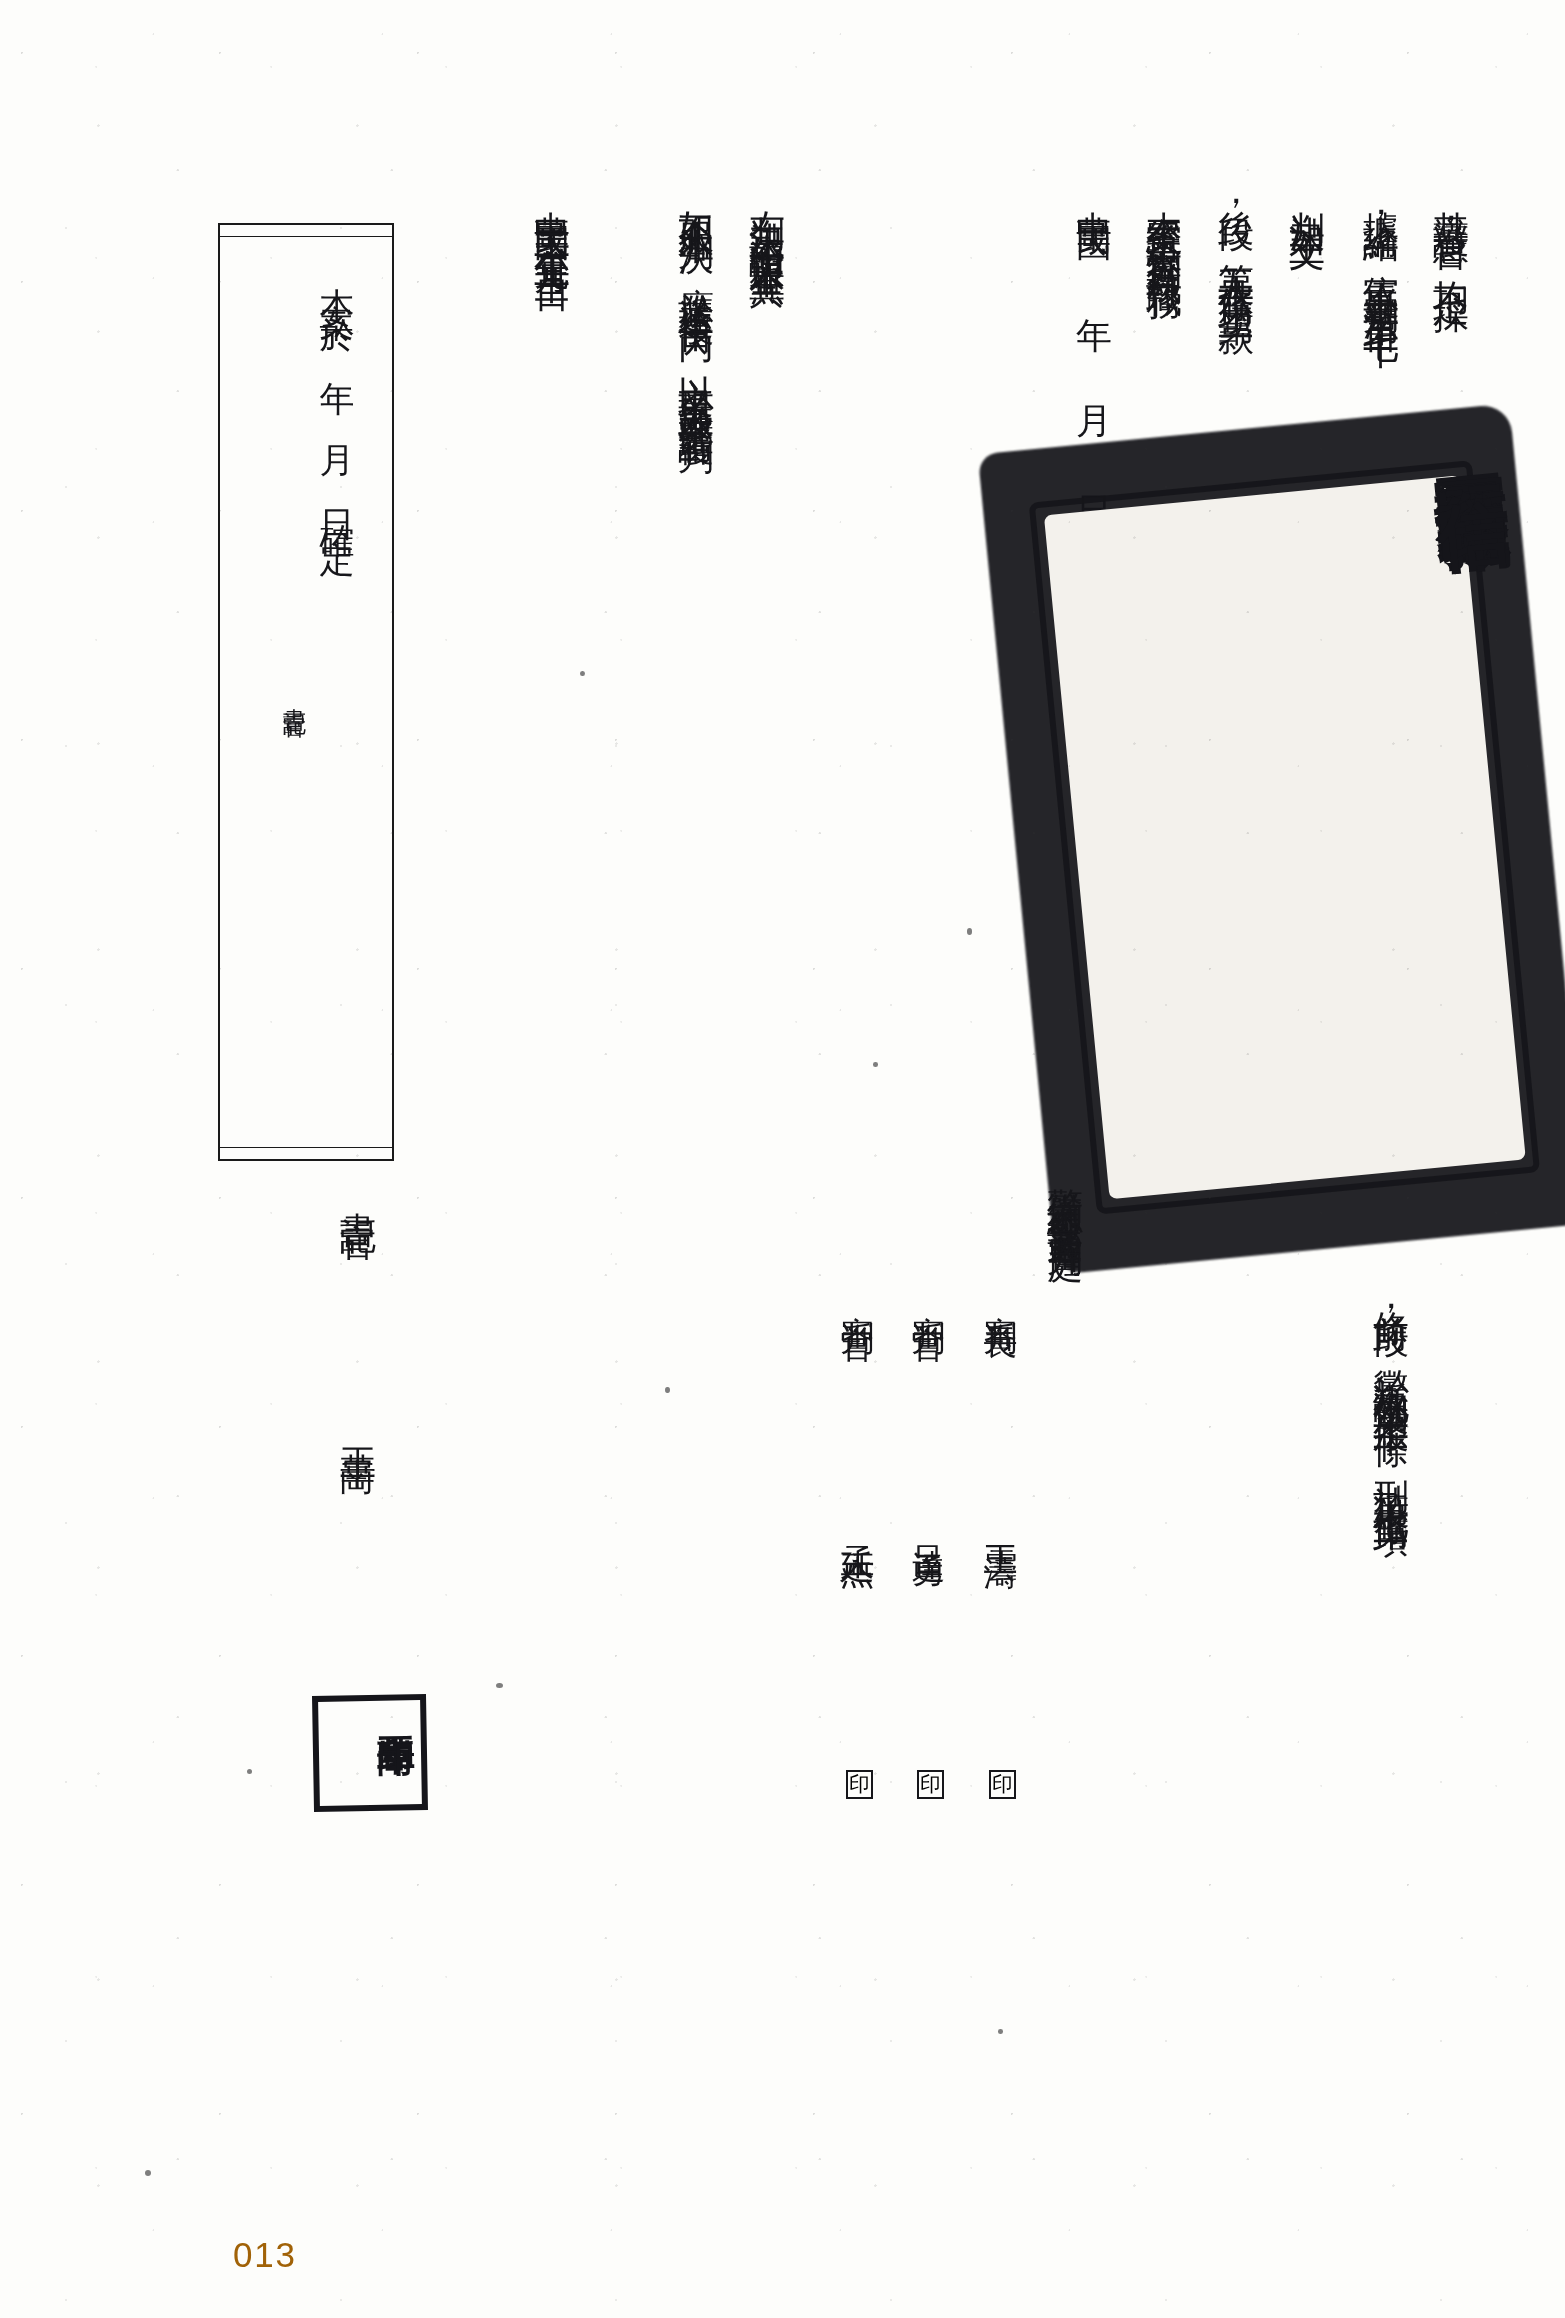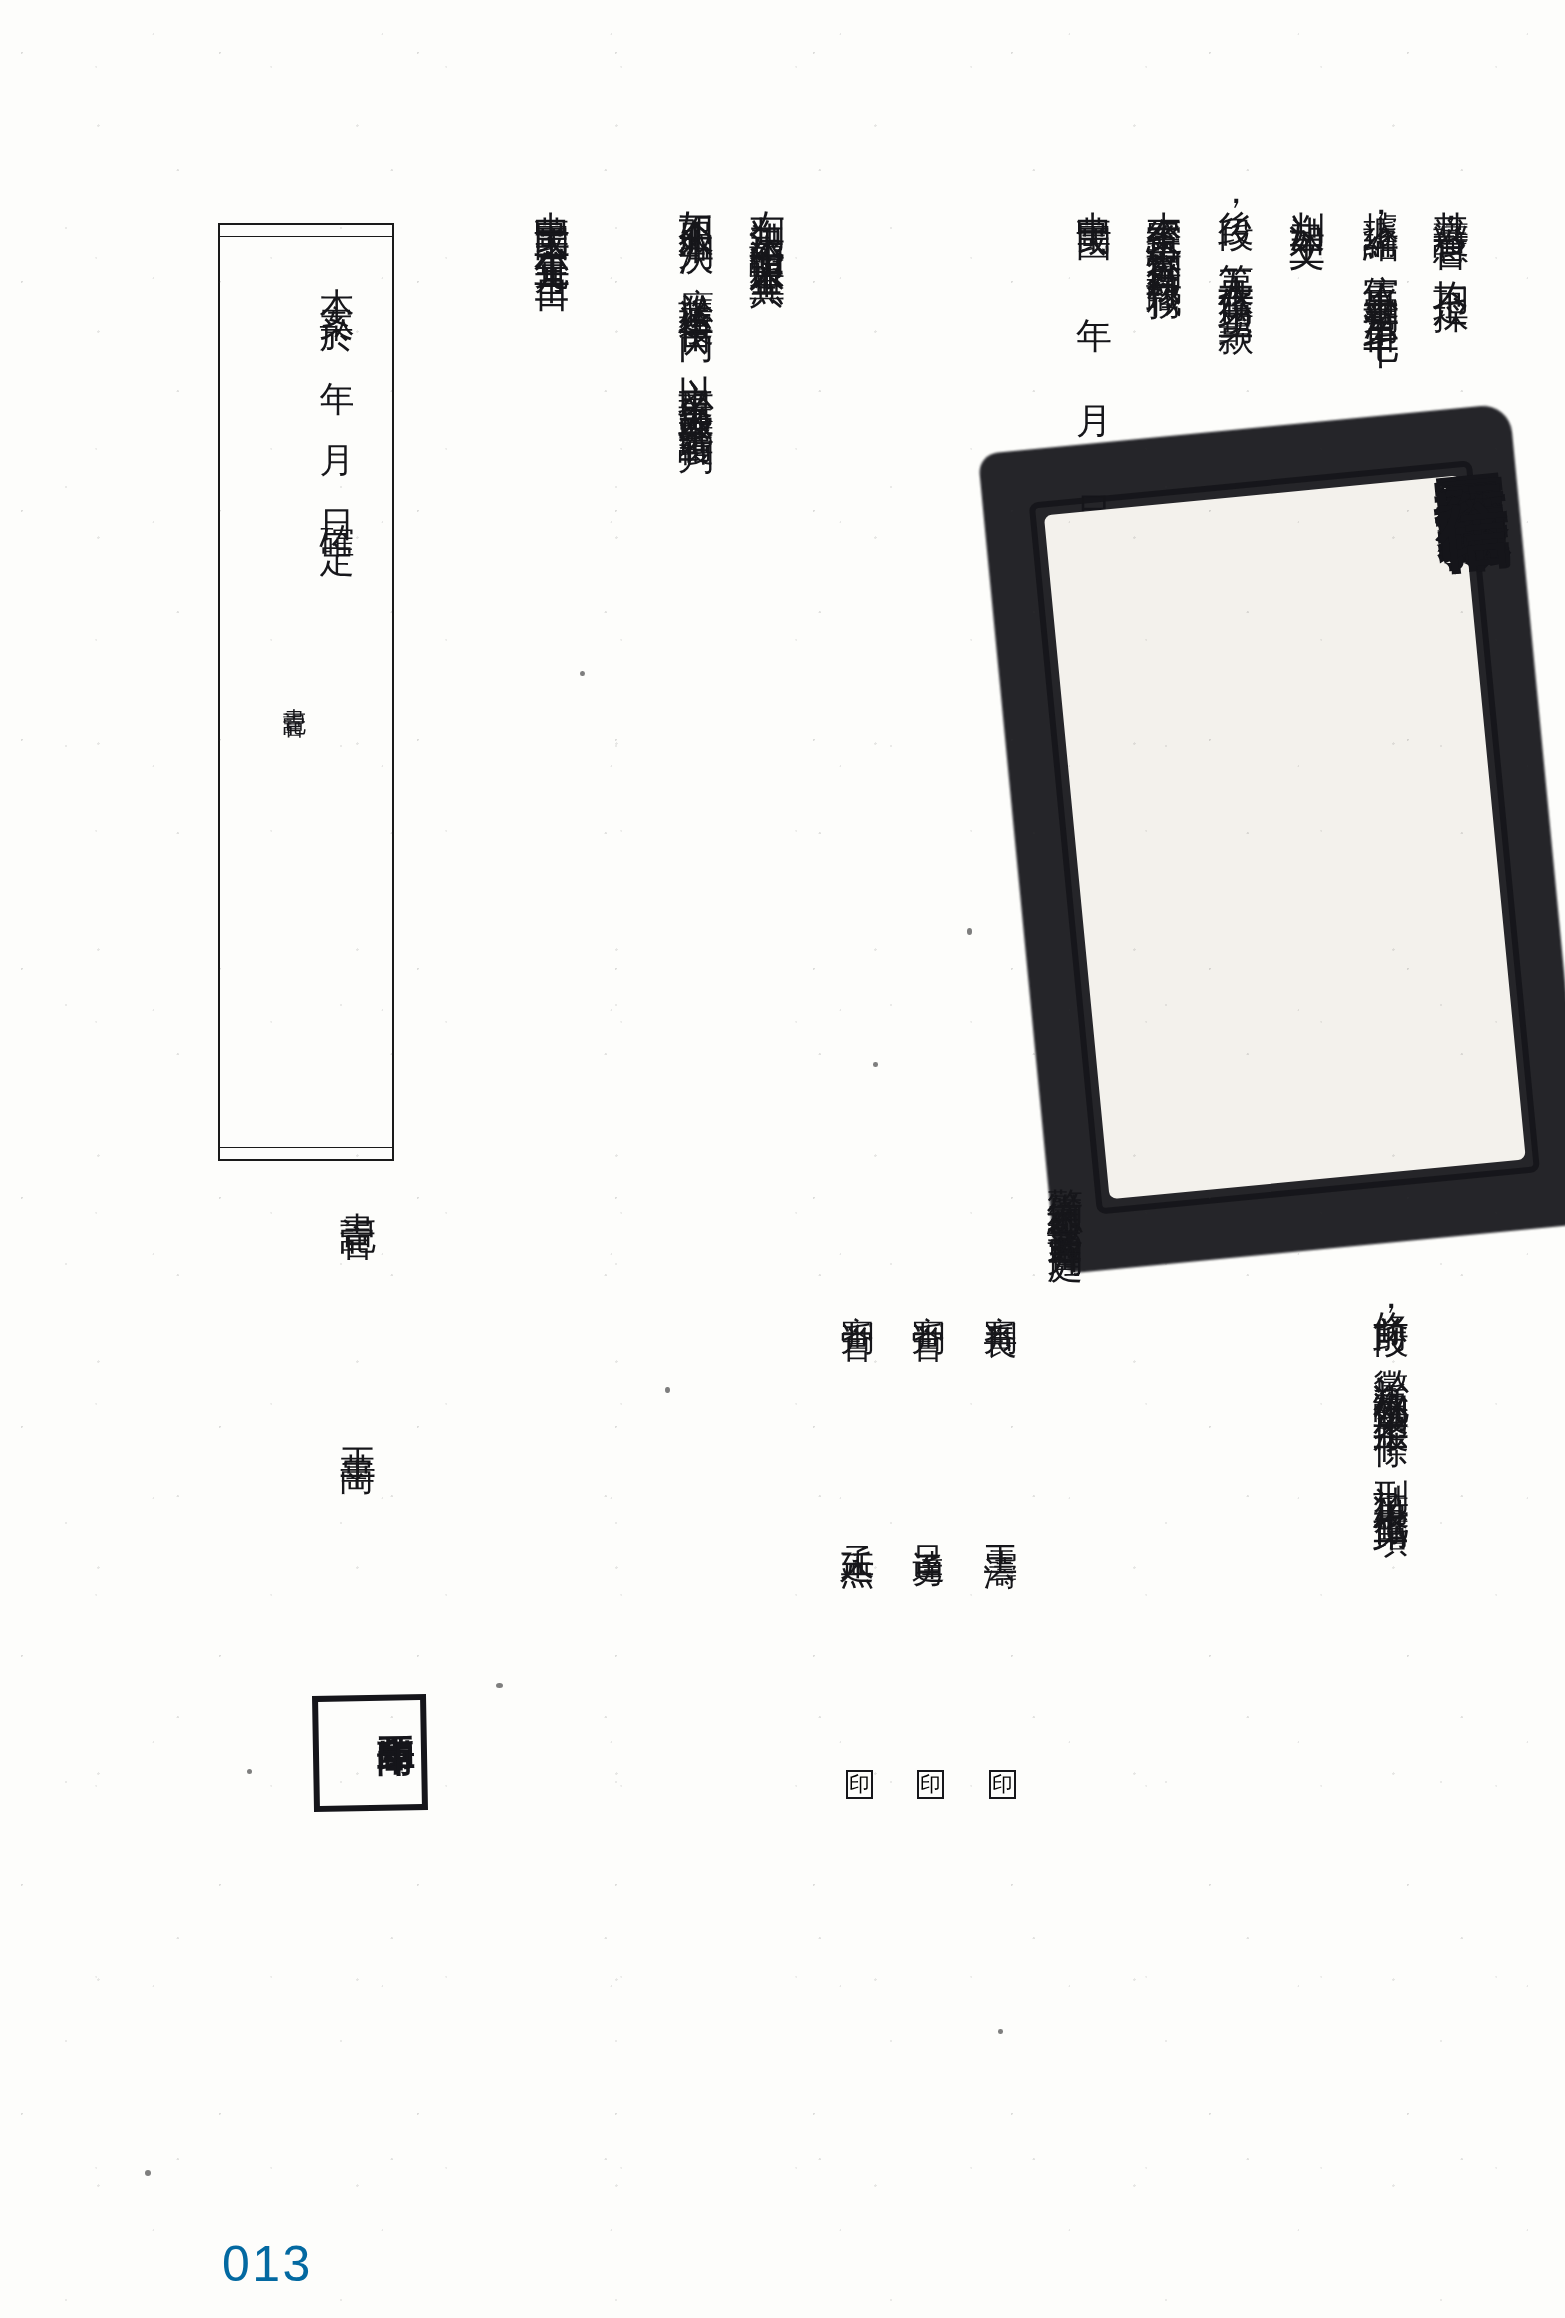--- a/index.html
+++ b/index.html
@@ -174,26 +174,26 @@
     line-height: 0.98;
     letter-spacing: 0;
     color: #15151a;
     font-weight: 700;
     overflow: hidden;
   }
 
   
   #page-number {
     position: absolute;
-    left: 222px;
+    left: 233px;
     top: 2235px;
     font-family: "Liberation Sans", sans-serif;
-    font-size: 50px;
+    font-size: 35px;
     letter-spacing: 0.05em;
-    color: #0369a1;
+    color: #a16207;
   }
 
   
   .speck {
     position: absolute;
     background: #3a3a3a;
     border-radius: 50%;
     opacity: 0.65;
   }
 </style>

